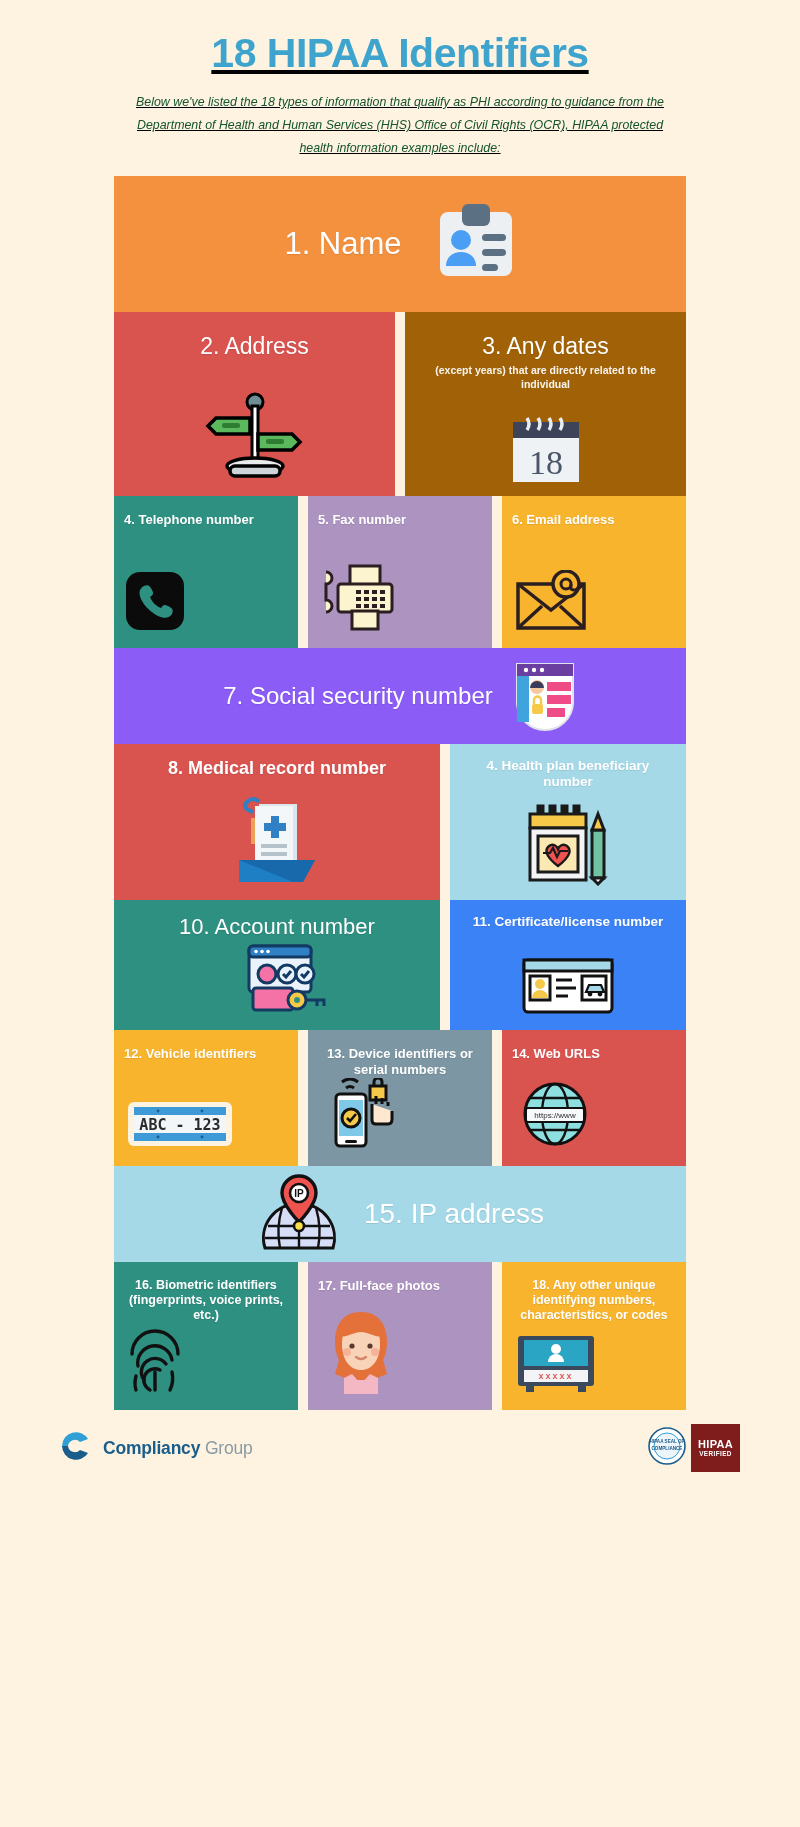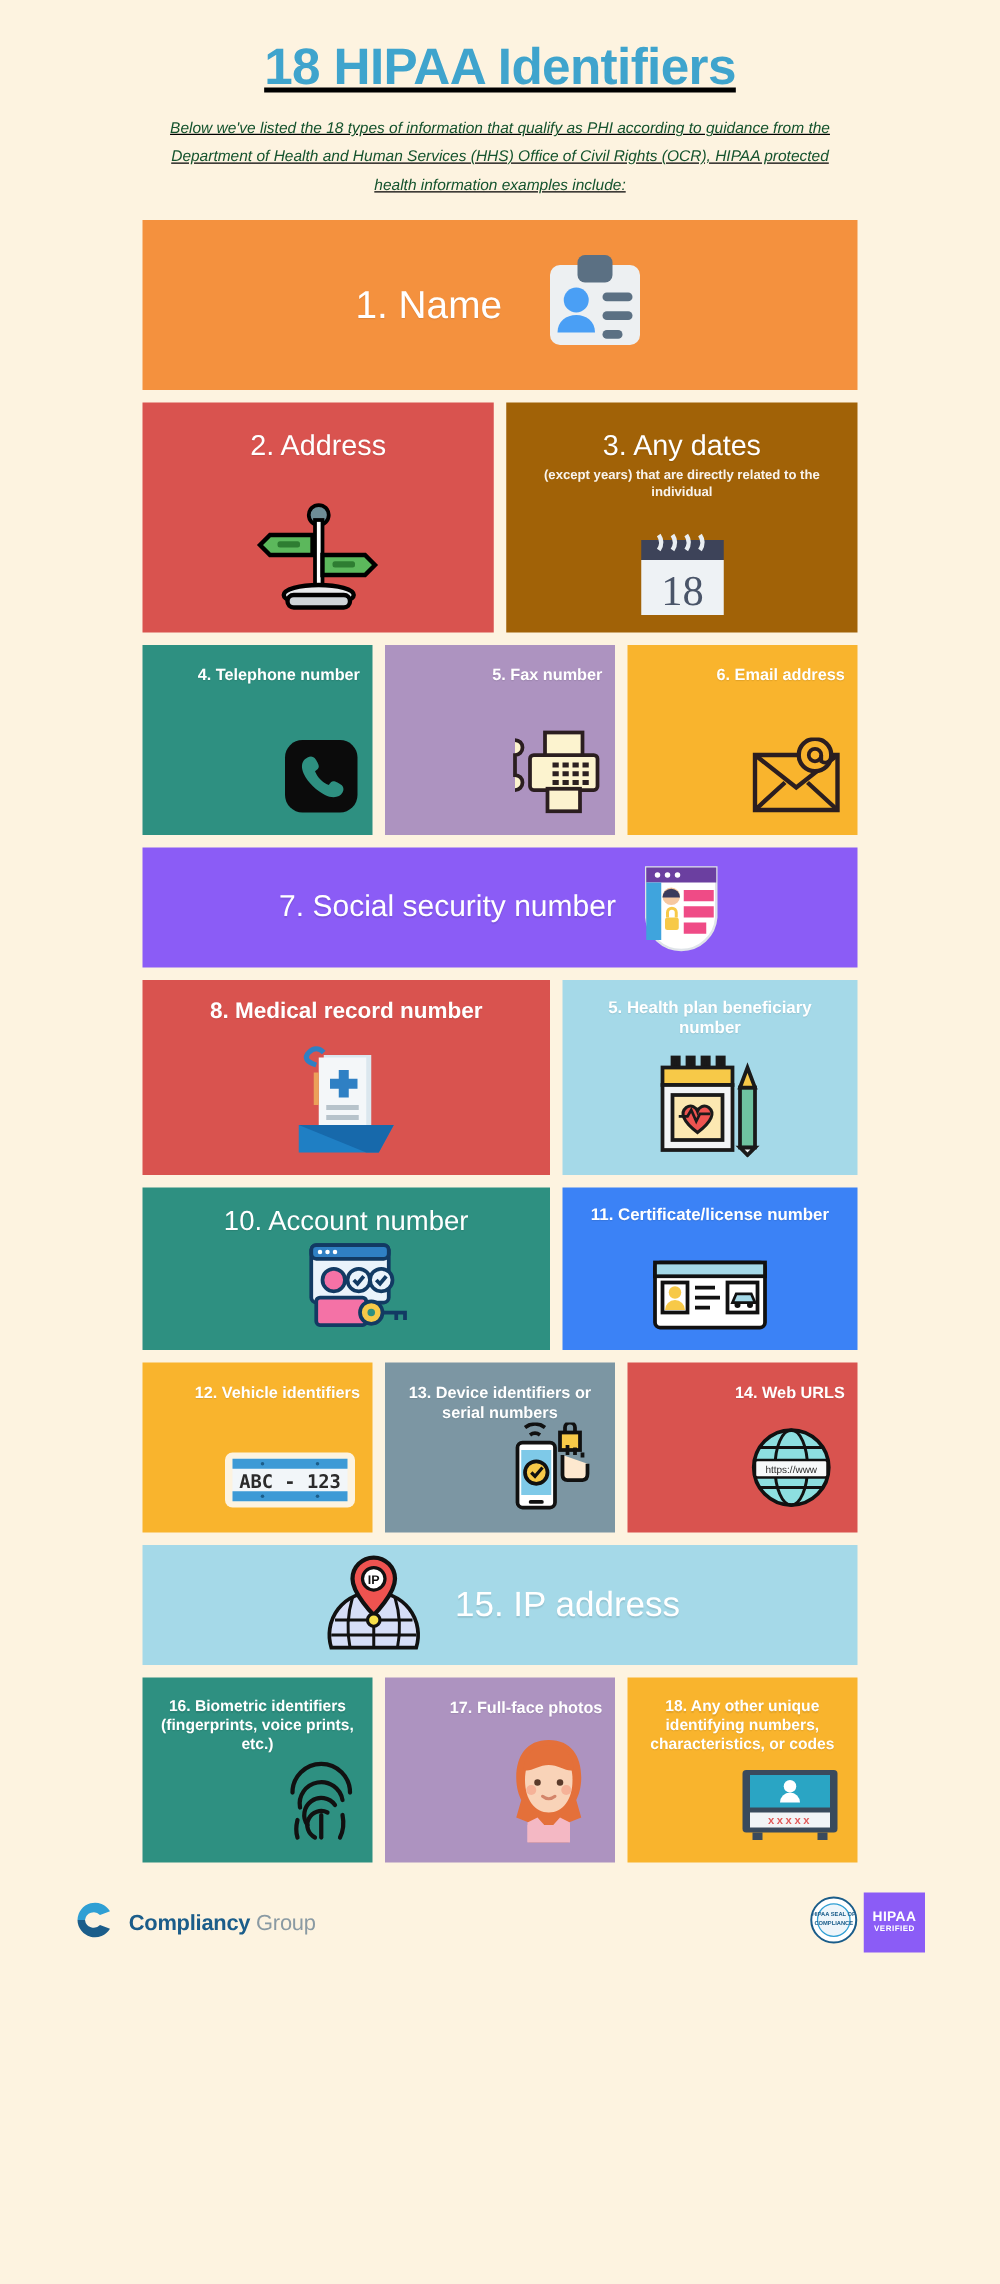--- a/index.html
+++ b/index.html
@@ -34,21 +34,21 @@
     width: 540px;
     font-size: 12.4px;
     font-style: italic;
     color: #14532d;
     line-height: 1.85;
     text-align: center;
   }
 
   
   .grid { width: 572px; margin-top: 16px; }
-  .row { display: flex; width: 100%; margin-bottom: 10px; }
+  .row { display: flex; width: 100%; }
   .card {
     position: relative;
     display: flex;
     flex-direction: column;
     overflow: hidden;
   }
   .card + .card { margin-left: 10px; }
 
   .card-label {
     color: #ffffff;
@@ -83,21 +83,21 @@
     align-items: center;
     justify-content: flex-start;
     padding-top: 20px;
   }
   .tall .card-label { font-size: 23px; font-weight: normal; text-align: left; }
   .tall .icon-wrap { margin-top: auto; margin-bottom: 10px; }
 
   
   .third {
     height: 152px;
-    align-items: flex-end;
+    align-items: flex-start;
     justify-content: flex-start;
     padding: 16px 10px 8px;
   }
   .third .card-label { font-size: 13px; text-align: center; }
   .third .icon-wrap { margin-top: auto; margin-bottom: 8px; }
 
   
   .band {
     width: 100%;
     height: 96px;
@@ -135,21 +135,21 @@
     justify-content: space-between;
     padding: 0 10px;
   }
   .brand { display: flex; align-items: center; }
   .brand-mark { margin-right: 9px; }
   .brand-text { font-size: 17.5px; letter-spacing: -0.2px; }
   .brand-text .b1 { color: #1b5d8a; font-weight: bold; }
   .brand-text .b2 { color: #8a9aa3; }
   .seals { display: flex; align-items: center; }
   .seal-badge {
-    background: #8b5cf6;
+    background: #7f1d1d;
     color: #fff;
     font-weight: bold;
     line-height: 1.05;
     text-align: center;
     padding: 15px 7px;
     margin-left: 4px;
   }
   .seal-badge .s1 { font-size: 11px; display: block; letter-spacing: 0.3px; }
   .seal-badge .s2 { font-size: 6.4px; display: block; letter-spacing: 0.4px; }
   .seal-circle-txt {
@@ -310,21 +310,21 @@
                 <rect x="32" y="52" width="26" height="4"></rect>
                 <rect x="32" y="60" width="26" height="4"></rect>
                 <rect x="32" y="68" width="18" height="4"></rect>
               </g>
             <path d="M10 68 h76 l-12 22 h-64 z" fill="#1f7fc4"></path>
             <path d="M10 68 h76 l-12 22 h-10 z" fill="#1769ab"></path>
           </svg>
         </div>
       </div>
       <div class="card med w-42" style="background:#a5d9e8;height:156px;margin-left:10px">
-        <div class="card-label" style="font-size:13.5px">5. Health plan beneficiary number</div>
+        <div class="card-label" style="font-size:13.5px">4. Health plan beneficiary number</div>
         <div class="icon-wrap">
           <svg width="92" height="82" viewBox="0 0 92 82">
             <g stroke="#1a1a1a" stroke-width="3" fill="#1a1a1a">
               <rect x="16" y="2" width="5" height="10"></rect>
                 <rect x="28" y="2" width="5" height="10"></rect>
               <rect x="40" y="2" width="5" height="10"></rect>
                 <rect x="52" y="2" width="5" height="10"></rect>
             </g>
             <rect x="8" y="10" width="56" height="14" fill="#f7c948" stroke="#1a1a1a" stroke-width="3"></rect>
             <rect x="8" y="24" width="56" height="52" fill="#f2f4f6" stroke="#1a1a1a" stroke-width="3"></rect>

